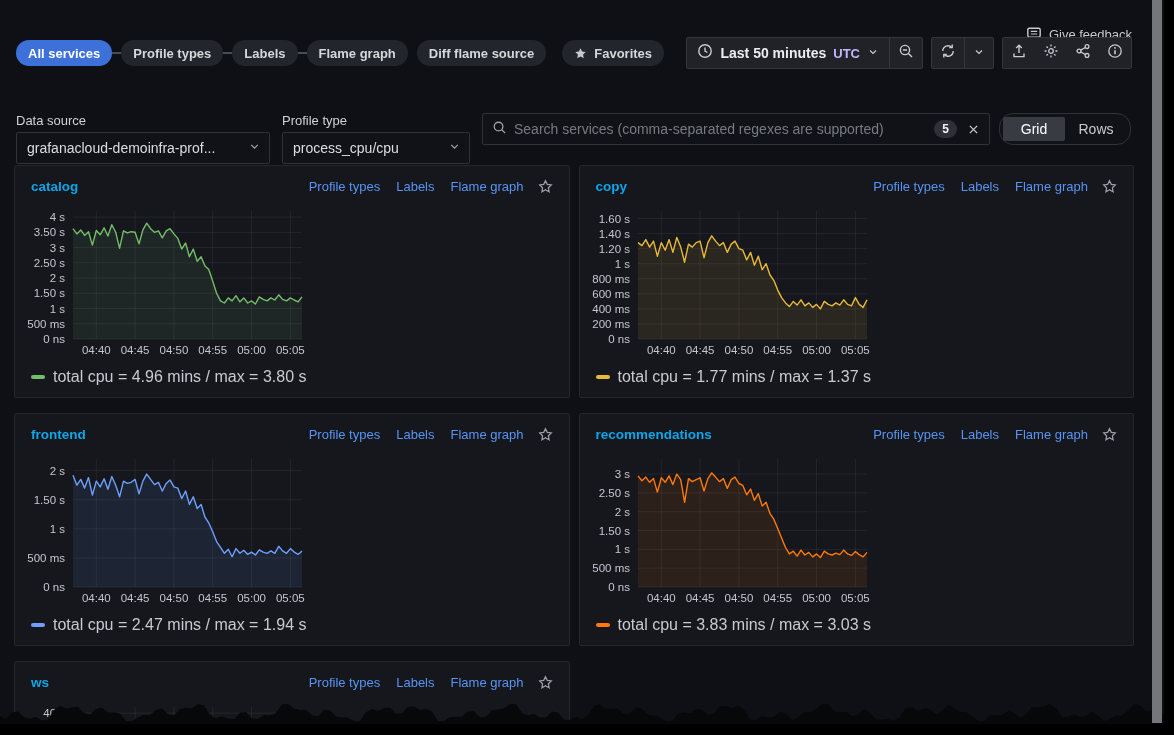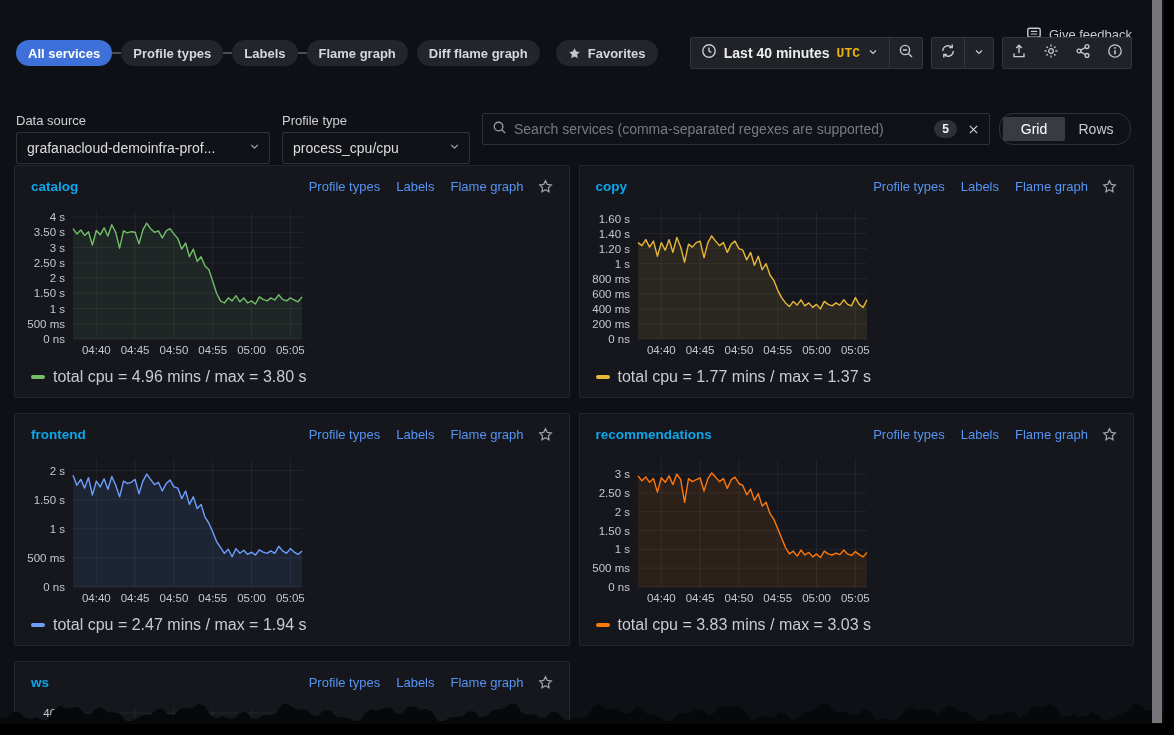--- a/index.html
+++ b/index.html
@@ -89,43 +89,43 @@
 
   <div class="tabs">
     <span class="pill active">All services</span>
     <span class="tab-dash"></span>
     <span class="pill">Profile types</span>
     <span class="tab-dash"></span>
     <span class="pill">Labels</span>
     <span class="tab-dash"></span>
     <span class="pill">Flame graph</span>
     <span class="tab-gap"></span>
-    <span class="pill">Diff flame graph</span>
+    <span class="pill">Diff flame source</span>
     <span class="tab-gap" style="width:16px"></span>
     <span class="pill">
       <span class="star-glyph">
         <svg width="13" height="13" viewBox="0 0 16 16" fill="#c6c7cc">
           <path d="M8 1.6l2 4 4.4.6-3.2 3.1.8 4.4L8 11.6l-4 2.1.8-4.4L1.6 6.2 6 5.6z"></path>
         </svg>
       </span>
       <span>Favorites</span>
     </span>
   </div>
 
   <div class="controls">
     <div class="ctl-group">
       <span class="time-main">
         <span>
           <svg width="16" height="16" viewBox="0 0 16 16" fill="none" stroke="#c9cad1" stroke-width="1.4">
             <circle cx="8" cy="8" r="6.2"></circle>
               <path d="M8 4.6V8l2.4 1.5"></path>
           </svg>
         </span>
-        <span class="time-label">Last 40 minutes</span>
-        <span class="tz" style="color: #eab308; font-family: Liberation Mono, monospace;">UTC</span>
+        <span class="time-label">Last 50 minutes</span>
+        <span class="tz" style="color: #c4b5fd;">UTC</span>
         <span>
           <svg width="12" height="12" viewBox="0 0 16 16" fill="none" stroke="#c9cad1" stroke-width="1.6">
             <path d="M4 6l4 4 4-4"></path>
           </svg>
         </span>
       </span>
       <span class="ctl-sep"></span>
       <span class="icon-btn">
         <span>
           <svg width="16" height="16" viewBox="0 0 16 16" fill="none" stroke="#c9cad1" stroke-width="1.4">

